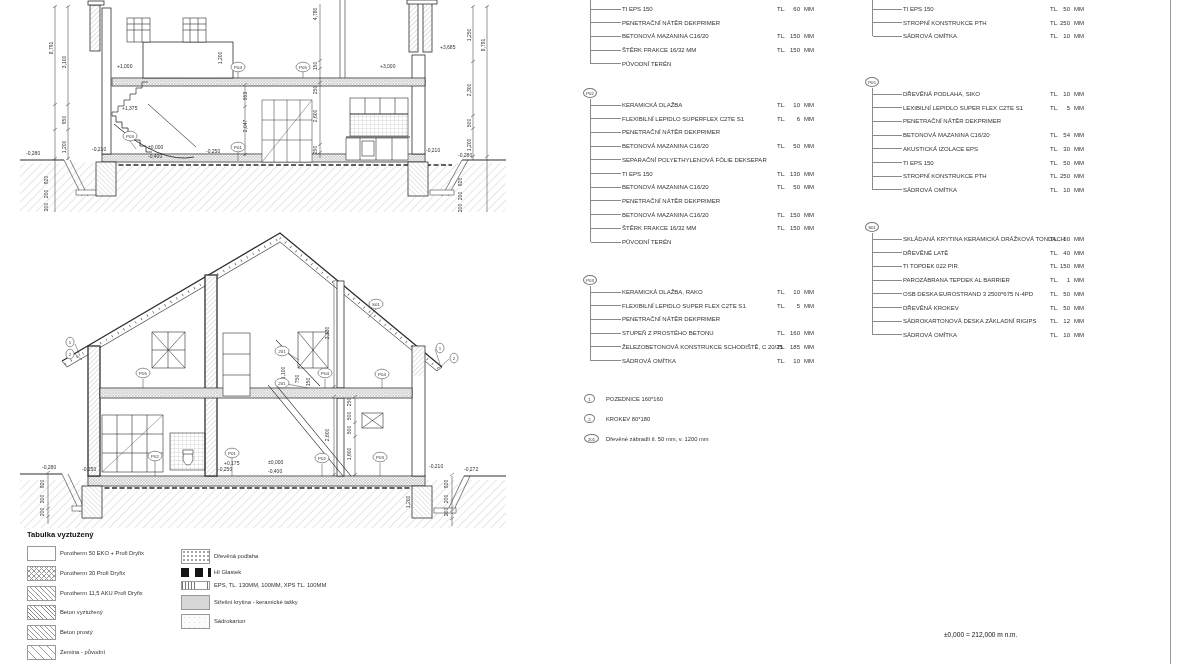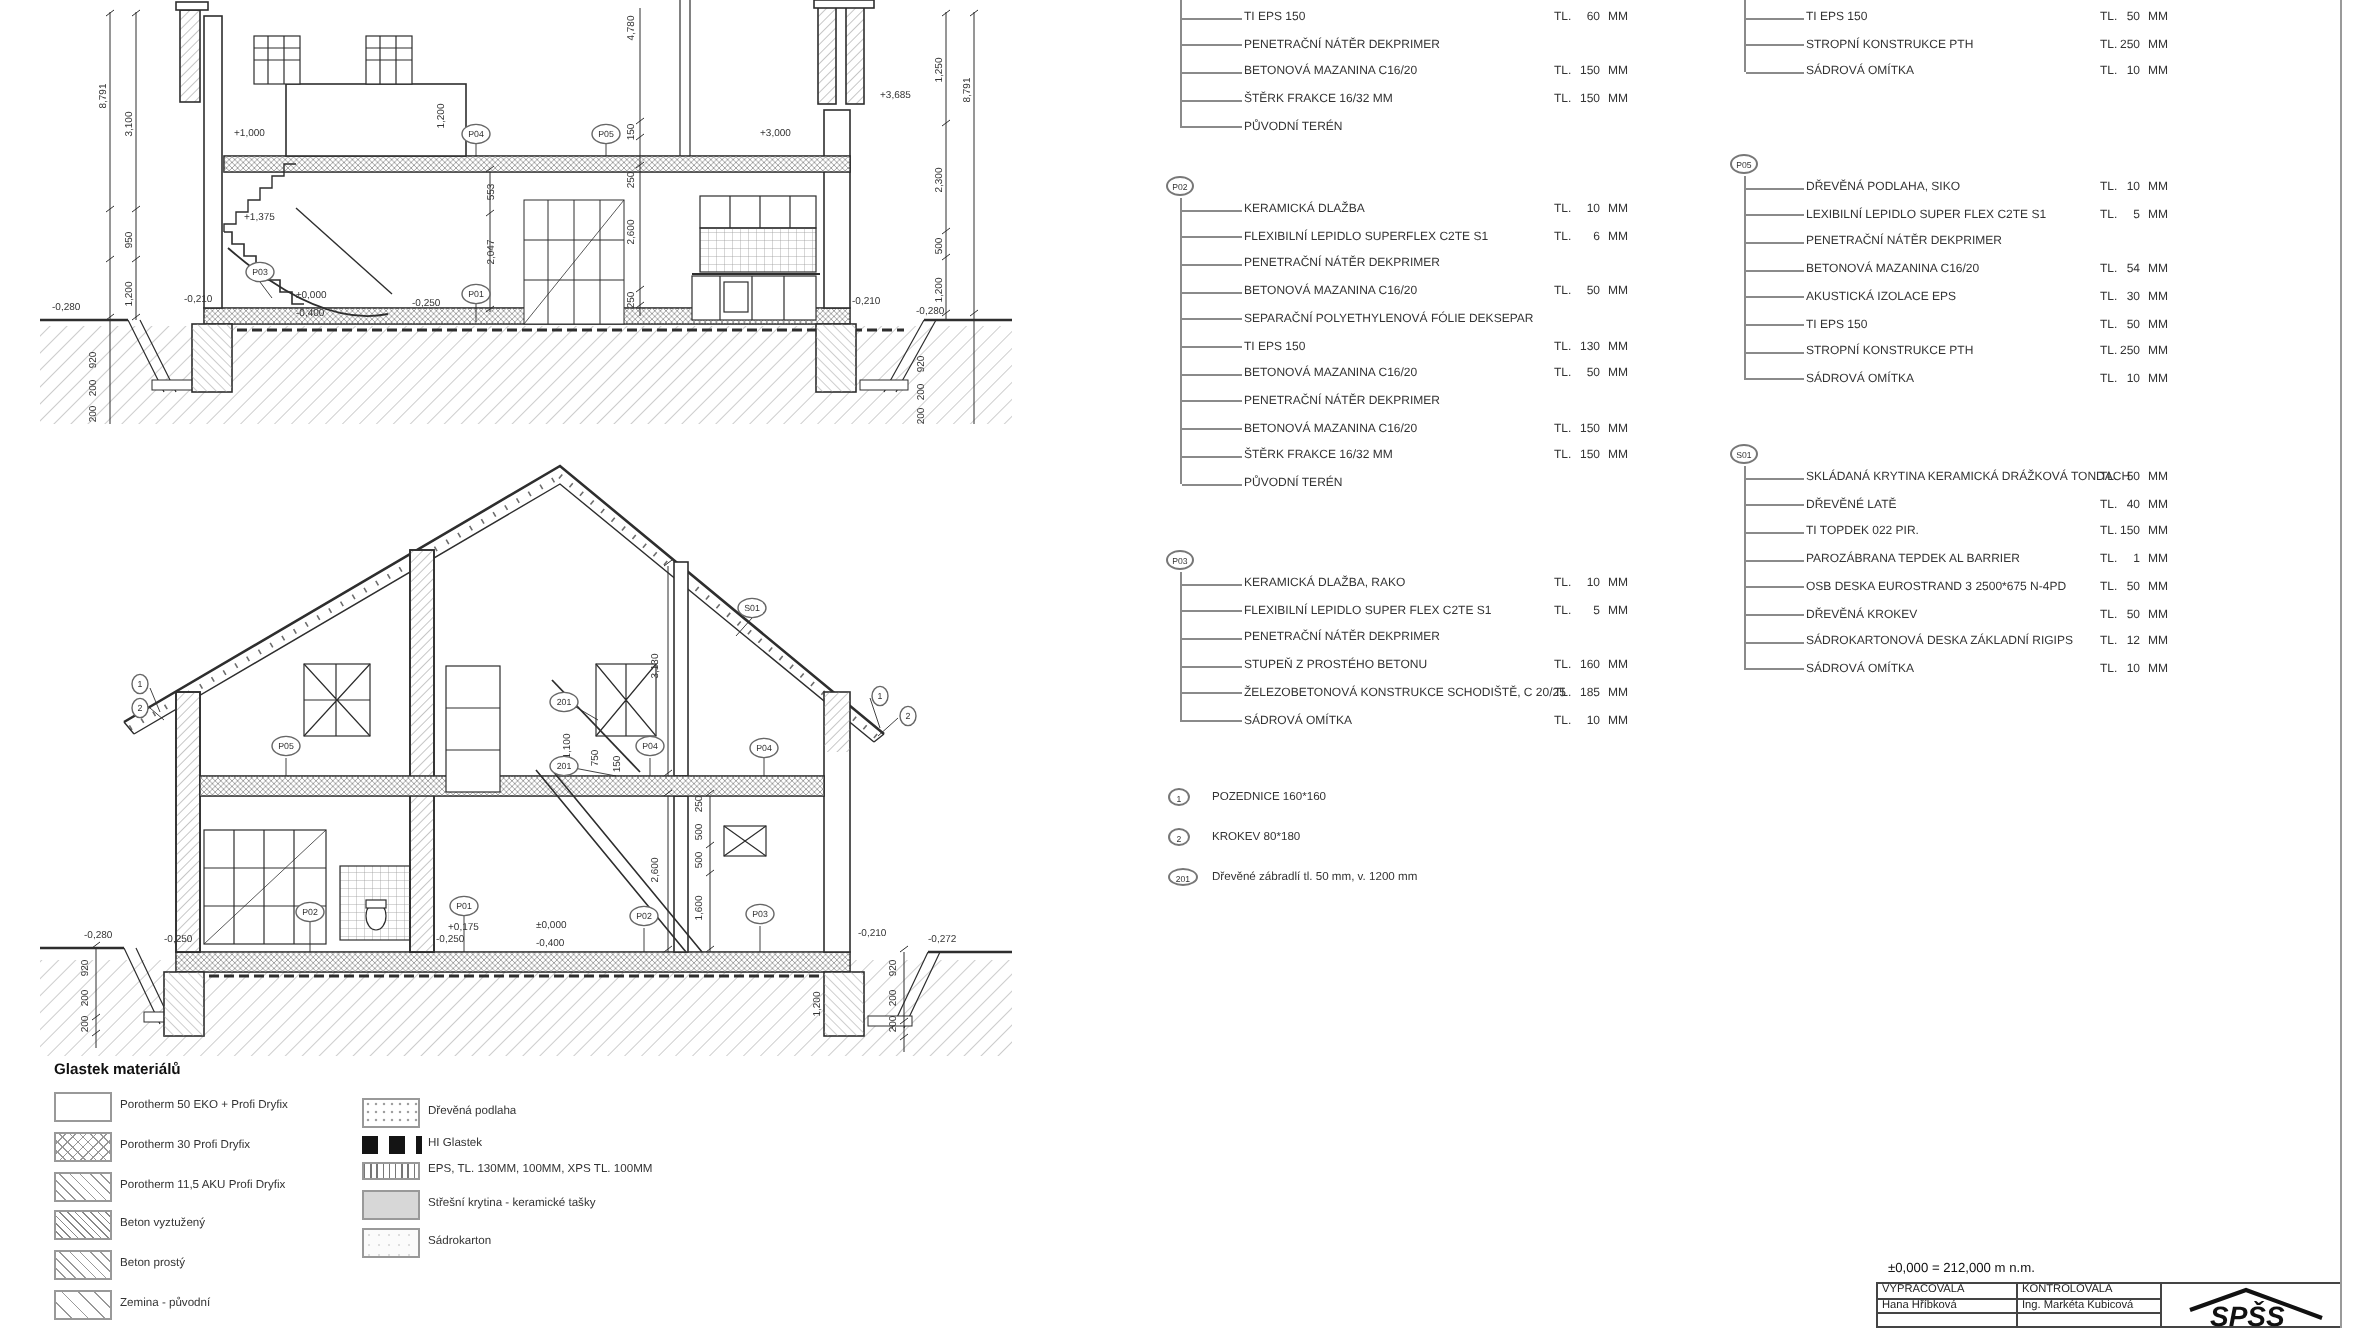--- a/index.html
+++ b/index.html
@@ -594,21 +594,21 @@
       <span class="ncirc" style="width: 11px; position: absolute;">2</span>
       <span class="ntxt">KROKEV 80*180</span>
     </div>
     <div class="nrow" style="left: 0px; top: 40px;">
       <span class="ncirc" style="width: 15px; position: absolute;">201</span>
       <span class="ntxt">Dřevěné zábradlí tl. 50 mm, v. 1200 mm</span>
     </div>
   </div>
 
 <div id="matLayer" class="abs" style="left:27px;top:530px;width:400px;height:134px;">
-  <div class="mat-title">Glastek materiálů</div>
+  <div class="mat-title">Tabulka vyztužený</div>
 <div class="mrow" style="left: 0px; top: 16px; width: 150px;">
       <div class="sw sw-empty"></div>
       <span class="mlabel" style="left: 33px;">Porotherm 50 EKO + Profi Dryfix</span>
     </div>
     <div class="mrow" style="left: 0px; top: 35.8px; width: 150px;">
       <div class="sw sw-cross"></div>
       <span class="mlabel" style="left: 33px;">Porotherm 30 Profi Dryfix</span>
     </div>
     <div class="mrow" style="left: 0px; top: 55.6px; width: 150px;">
       <div class="sw sw-diag"></div>
@@ -643,29 +643,15 @@
       <span class="mlabel" style="left: 33px;">Střešní krytina - keramické tašky</span>
     </div>
     <div class="mrow" style="left: 154px; top: 84px; width: 220px;">
       <div class="sw sw-plaster"></div>
       <span class="mlabel" style="left: 33px;">Sádrokarton</span>
     </div>
   </div>
 
 <div class="abs titleblock">
   <div class="datum">±0,000 = 212,000 m n.m.</div>
-  <div class="tb-grid">
-    <div class="tb-cell">VYPRACOVALA</div>
-    <div class="tb-cell">KONTROLOVALA</div>
-    <div class="tb-cell tb-logo">
-      <svg width="78" height="22" viewBox="0 0 78 22">
-        <path d="M6 12 L34 2 L72 16" stroke="#111" stroke-width="2" fill="none"></path>
-        <text x="16" y="20" font-size="14" font-weight="bold" font-style="italic" font-family="Liberation Sans, sans-serif" fill="#111">SPŠS</text>
-      </svg>
-    </div>
-    <div class="tb-cell">Hana Hříbková</div>
-    <div class="tb-cell">Ing. Markéta Kubicová</div>
-    <div class="tb-cell"></div>
-    <div class="tb-cell"></div>
-  </div>
 </div>
 
 <div class="sheet-border"></div>
 
 </body></html>

